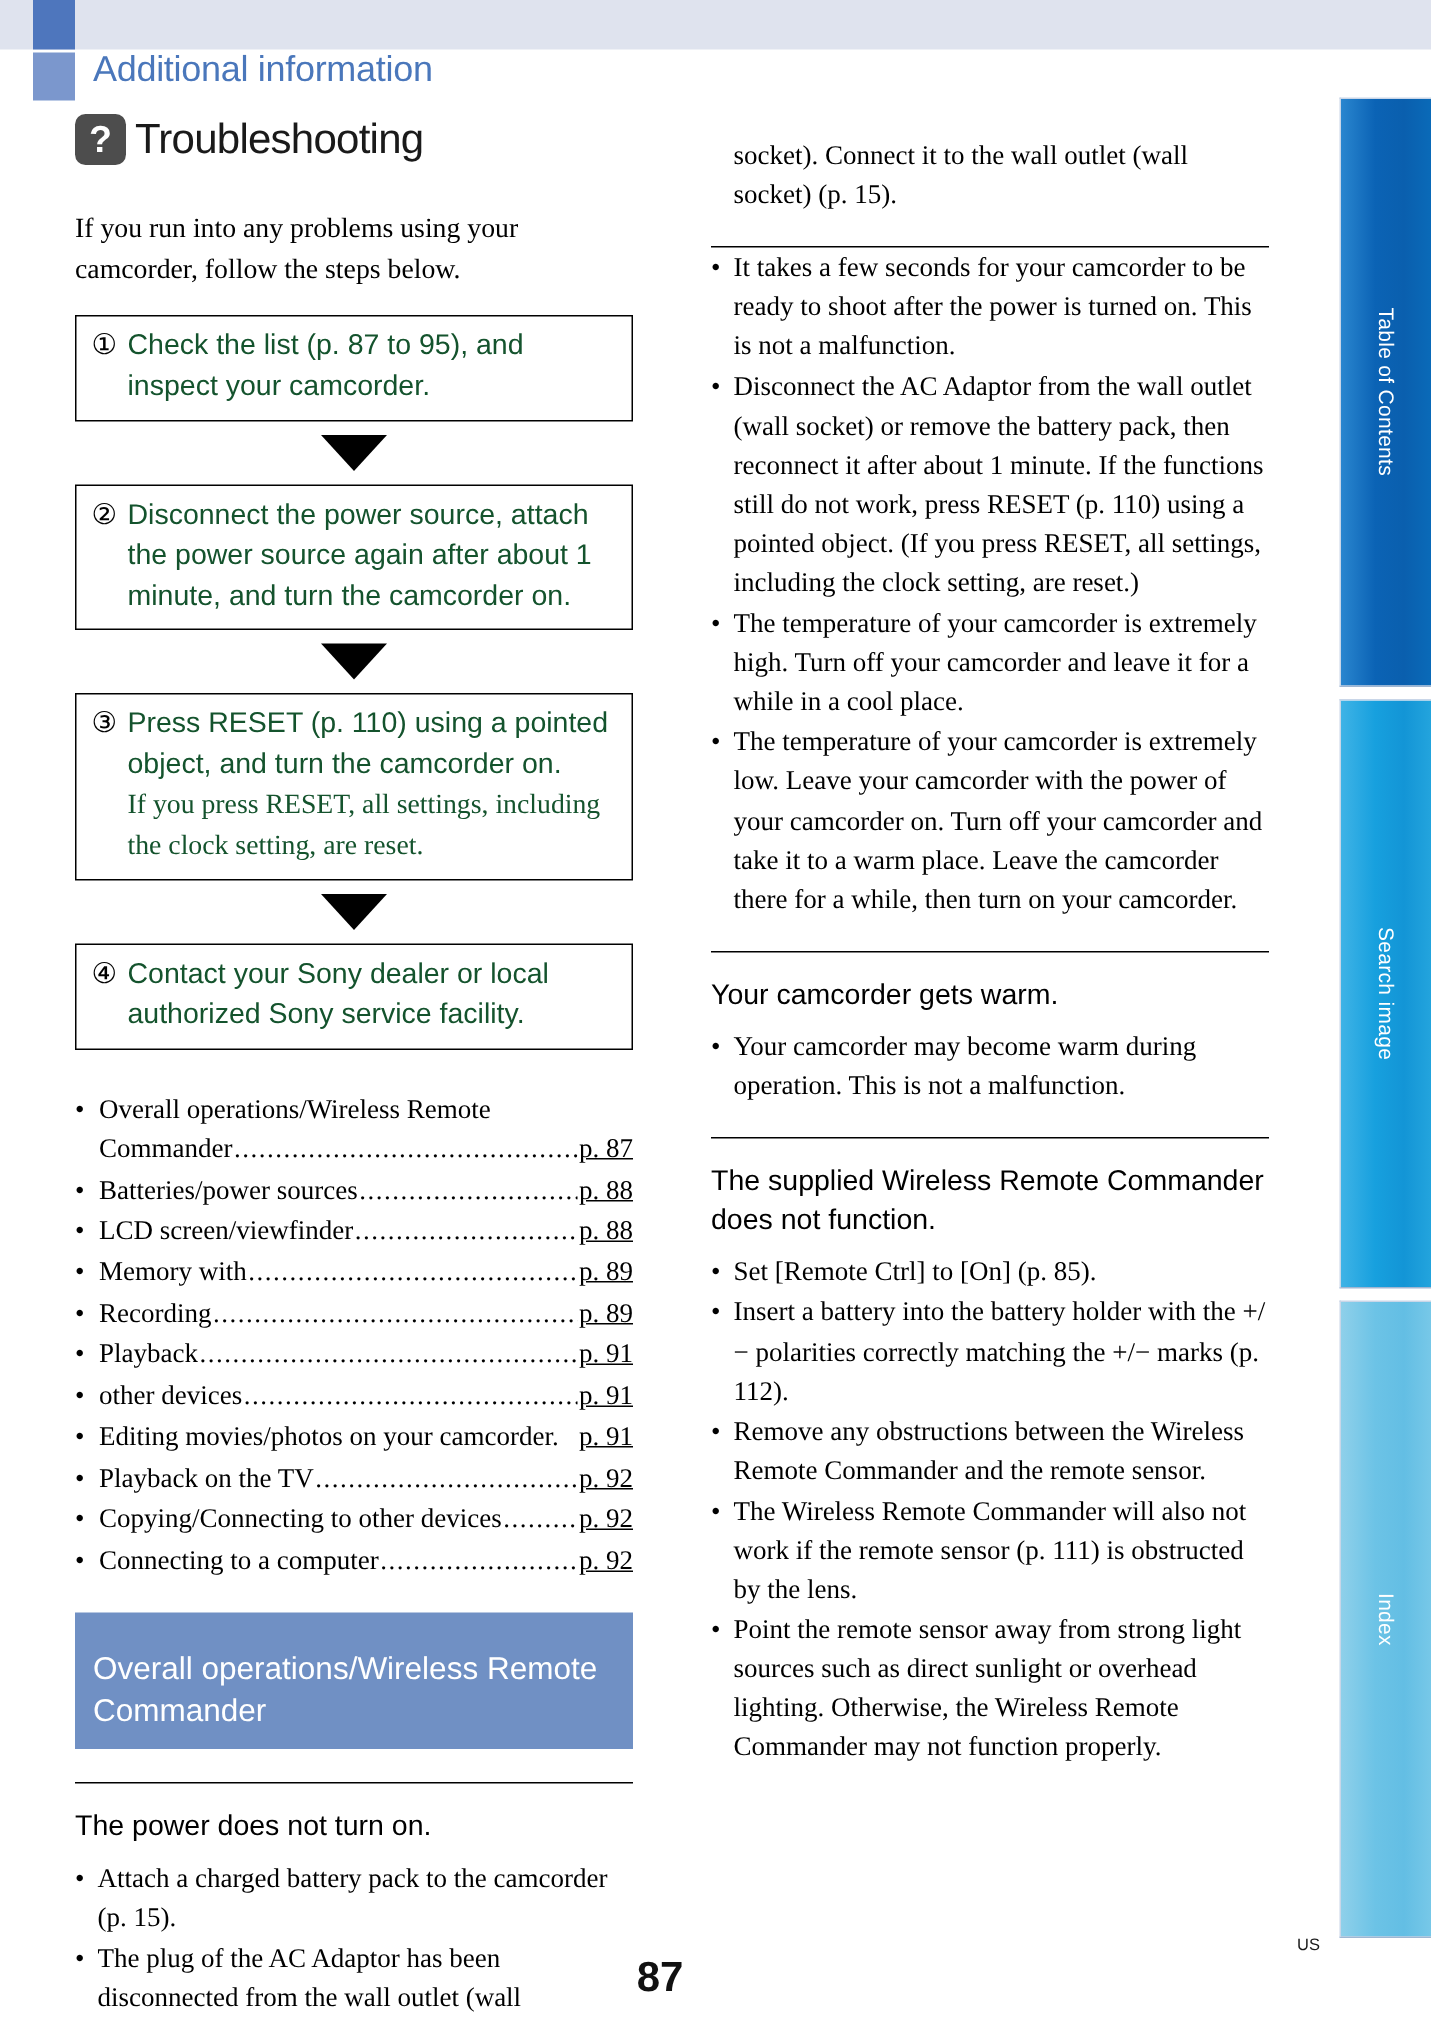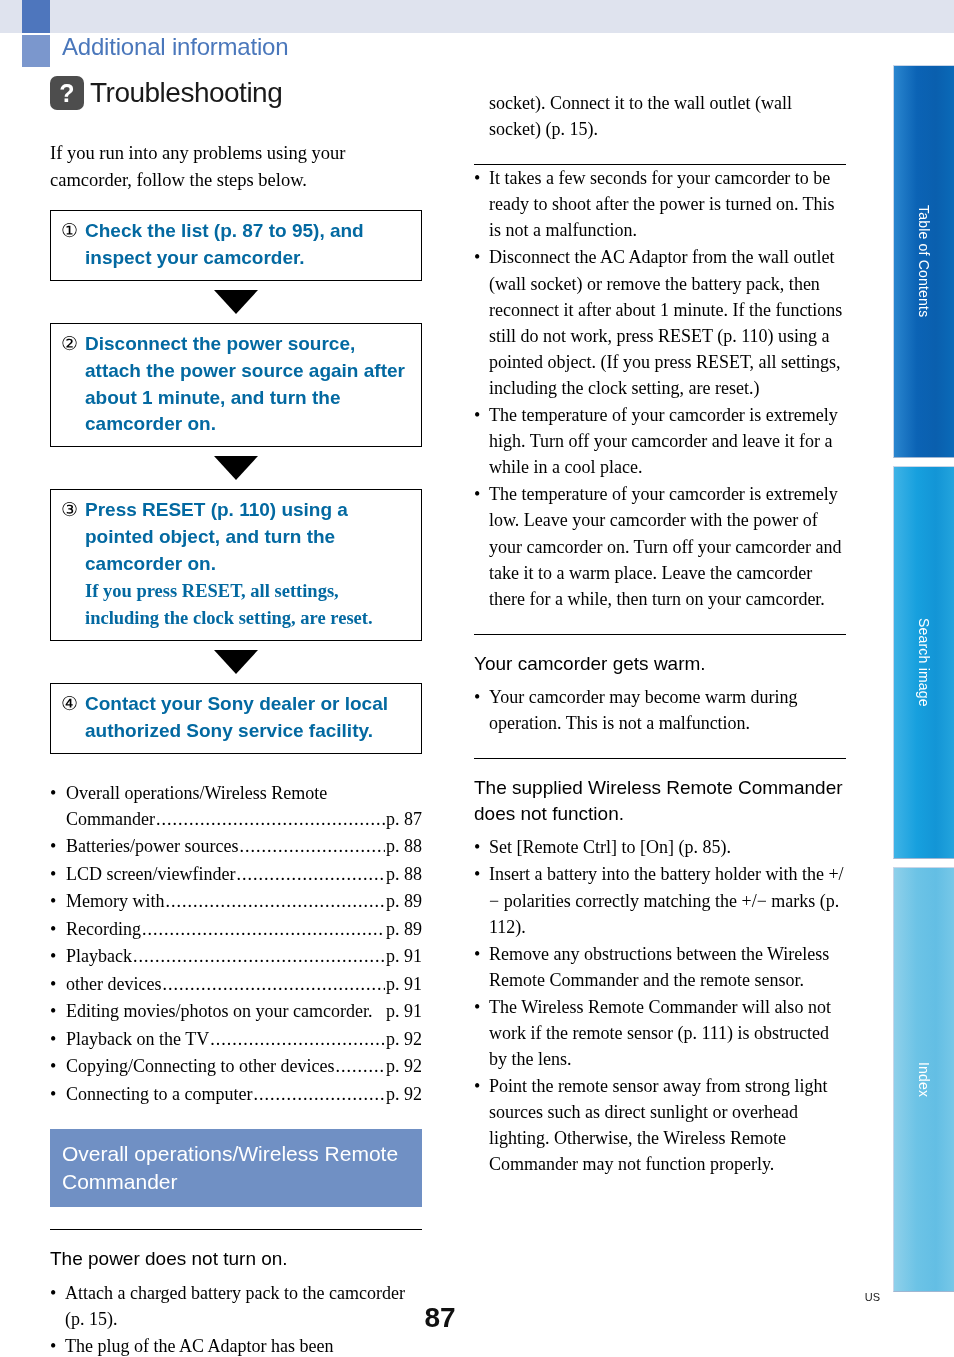--- a/index.html
+++ b/index.html
@@ -113,22 +113,21 @@
     font-size: 19px;
     line-height: 1.42;
     width: 24px;
     flex: none;
     color: #000;
   }
   .step-body {
     font-family: "Liberation Sans", sans-serif;
     font-size: 19px;
     line-height: 1.42;
-    color: #0369a1;
-    font-weight: bold;
+    color: #14532d;
   }
   .step-body .serif-note {
     font-family: "Liberation Serif", serif;
     font-size: 18.5px;
     line-height: 1.44;
     display: block;
   }
   .arrow-down {
     width: 0; height: 0;
     border-left: 22px solid transparent;
@@ -167,31 +166,32 @@
     flex: 1 1 auto;
     overflow: hidden;
     white-space: nowrap;
     letter-spacing: 1px;
     margin: 0 1px;
     color: #000;
   }
   .toc-page {
     white-space: nowrap;
     flex: none;
+    text-decoration: underline;
   }
   .toc-wrapline { white-space: nowrap; }
 
   
   .section-banner {
     background: #7090c4;
     color: #ffffff;
     font-family: "Liberation Sans", sans-serif;
     font-size: 21px;
     line-height: 1.32;
-    padding: 11px 12px 12px 12px;
+    padding: 24px 12px 12px 12px;
     box-sizing: border-box;
     margin-top: 22px;
   }
 
   
   .rule {
     border-top: 1.6px solid #000;
     margin: 22px 0 0 0;
   }
   .qa-head {

